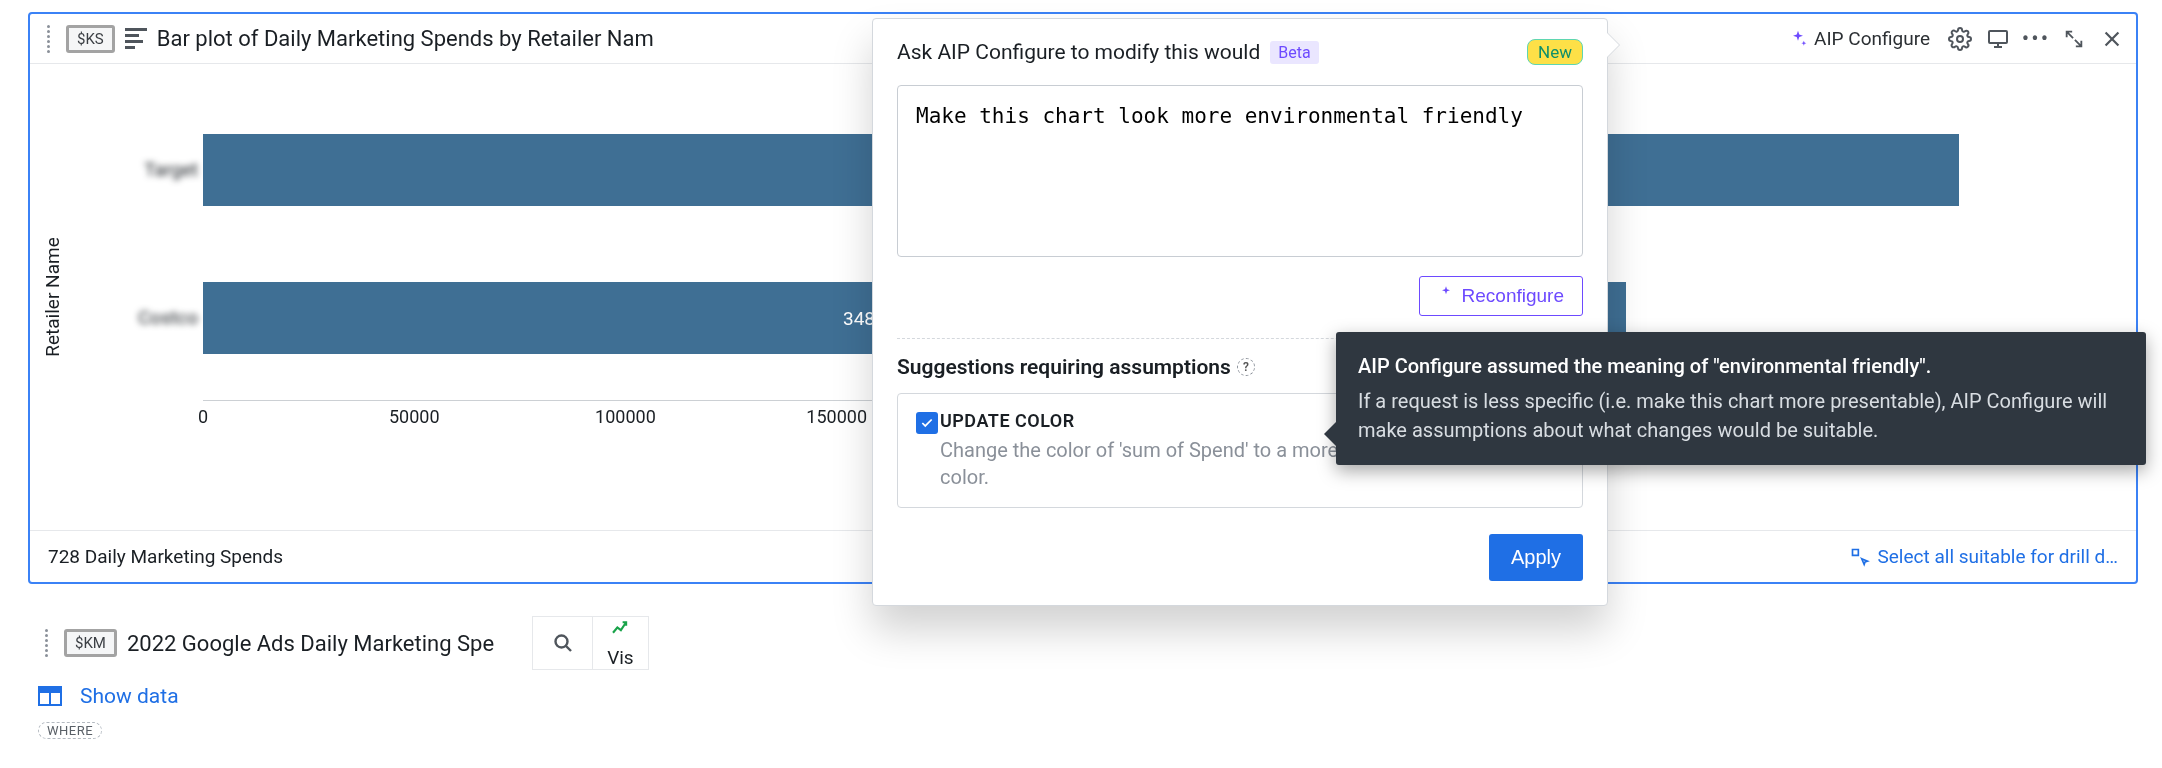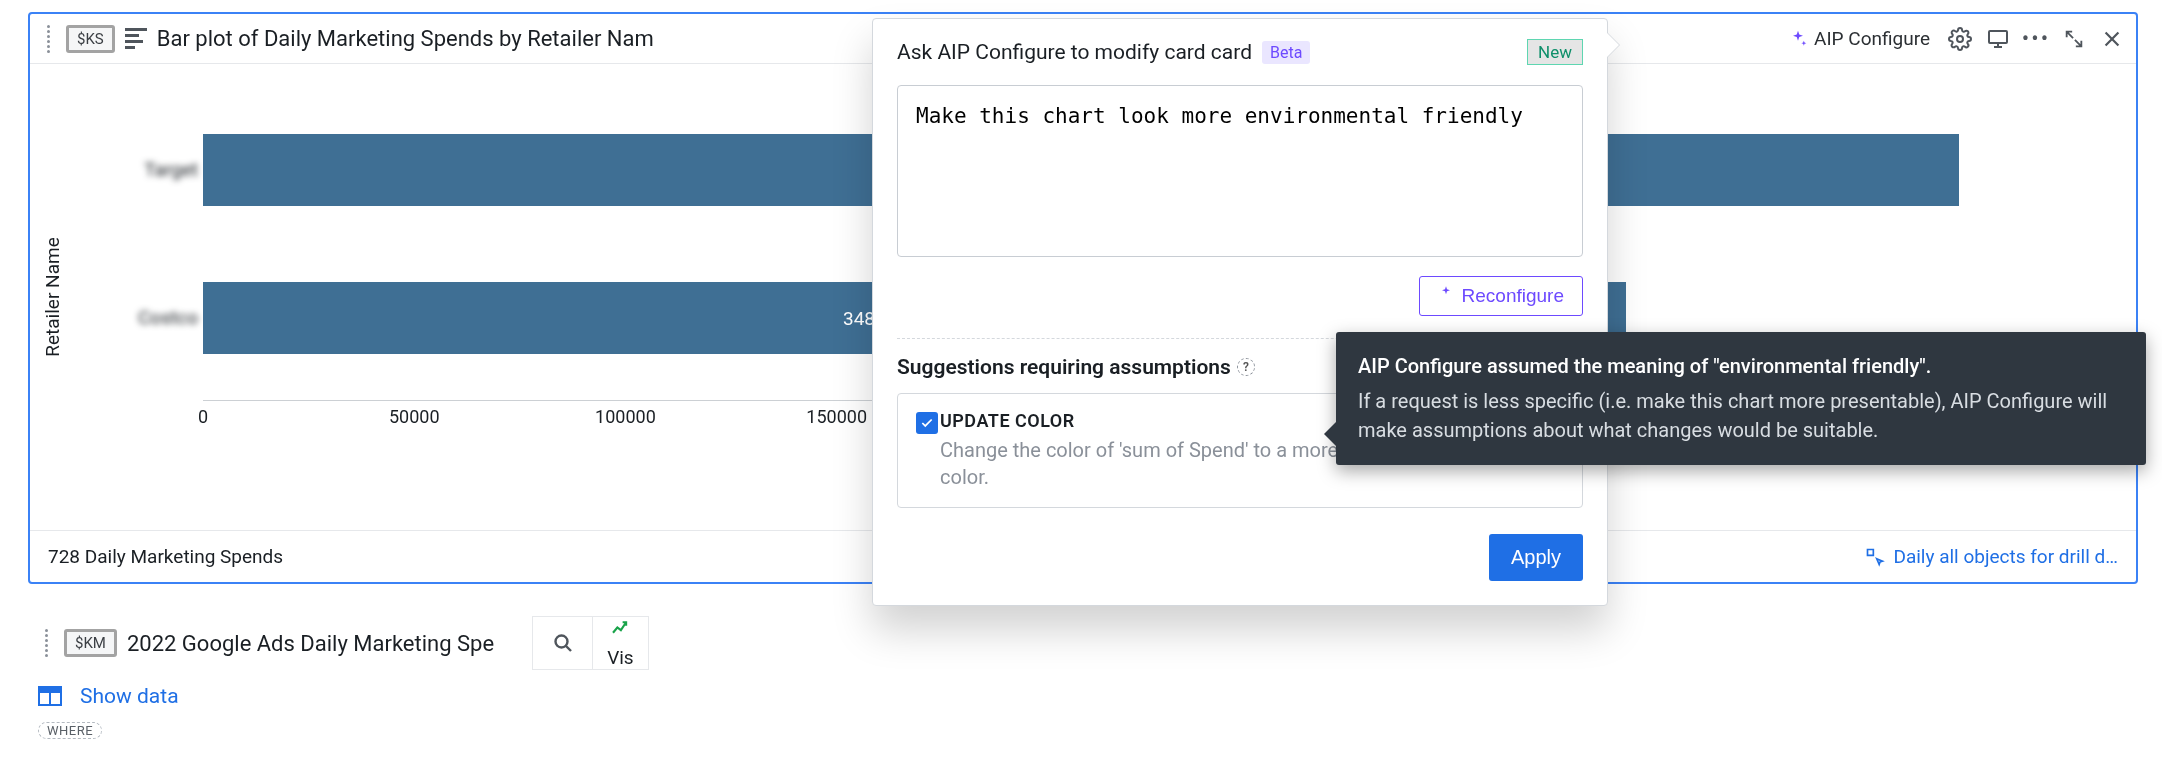--- a/index.html
+++ b/index.html
@@ -44,21 +44,21 @@
   .c2-tool { width:60px; height:52px; display:flex; align-items:center; justify-content:center; border-right:1px solid #e6e8eb;flex-direction:column; }
   .showdata { display:flex; align-items:center; gap:18px; color:#1f6fe5; font-size:21px; padding:8px 10px; }
   .where { margin:6px 10px; border:1px dashed #b4bac1; border-radius:10px; padding:0 8px; font-size:13px; color:#5a6067; display:inline-block; letter-spacing:.5px; }
 
   
   .popover { position:absolute; left:872px; top:18px; width:736px; background:#fff; border:1px solid #d4d8dd; border-radius:4px; box-shadow:0 24px 40px rgba(0,0,0,.18); z-index:100; }
   .popover::before { content:""; position:absolute; right:-12px; top:14px; width:0; height:0; border-top:12px solid transparent; border-bottom:12px solid transparent; border-left:12px solid #fff; filter:drop-shadow(1px 0 0 #d4d8dd); }
   .pop-head { padding:20px 24px 12px; display:flex; align-items:center; gap:10px; }
   .pop-head h3 { margin:0; font-size:21px; font-weight:400; }
   .beta { background:#eae6ff; color:#6d4aff; padding:2px 8px; border-radius:3px; font-size:16px; }
-  .new { background:#e5e5e5; color:#0f8f6a; border:1px solid #5fd6b1; padding:2px 10px; border-radius:0; font-size:17px; }
+  .new { background:#fde047; color:#0f8f6a; border:1px solid #5fd6b1; padding:2px 10px; border-radius:8px; font-size:17px; }
   .prompt { margin:8px 24px 0; border:1px solid #c8cdd3; border-radius:4px; padding:16px 18px; height:172px; font-size:21px; line-height:1.35; resize:none; width:calc(100% - 48px); }
   .reconfig-row { display:flex; justify-content:flex-end; padding:16px 24px 18px; }
   .reconfig { border:1px solid #6d4aff; color:#6d4aff; background:#fff; padding:8px 18px; border-radius:3px; font-size:19px; display:flex; align-items:flex-start; gap:8px; }
   .sep { height:1px; border-top:1px dashed #d4d8dd; margin:4px 24px; }
   .sug-title { font-size:21px; font-weight:600; padding:12px 24px 10px; display:flex; align-items:center; gap:6px; }
   .sug-title .q { width:18px; height:18px; border:1px dashed #8a9099; border-radius:50%; display:inline-flex; align-items:center; justify-content:center; font-size:12px; color:#555; }
   .sug-box { margin:4px 24px 0; border:1px solid #d4d8dd; border-radius:4px; padding:16px 18px; display:flex; gap:2px; }
   .chk { width:22px; height:22px; background:#1f6fe5; border-radius:3px; display:flex; align-items:center; justify-content:center; flex:0 0 22px; margin-top:2px; }
   .chk svg { stroke:#fff; }
   .sug-body h4 { margin:0 0 6px; font-size:18px; letter-spacing:.5px; font-weight:600; color:#1a1f24; }
@@ -155,21 +155,21 @@
         </div>
       </div>
     </div>
 
     <div class="card-footer">
       <span>728 Daily Marketing Spends</span>
       <div class="drill">
         <svg width="20" height="20" viewBox="0 0 24 24" fill="none" stroke="#1f6fe5" stroke-width="2">
             <path d="M3 3h7v7H3zM14 14l7 3-3 1-1 3-3-7z"></path>
           </svg>
-        <span>Daily all objects for drill d…</span>
+        <span>Select all suitable for drill d…</span>
       </div>
     </div>
   </div>
 
   <div class="card2">
     <div class="c2-header">
       <div class="drag">
           <span></span>
           <span></span>
           <span></span>
@@ -202,21 +202,21 @@
           <rect x="1" y="1" width="22" height="6" fill="#1f6fe5"></rect>
           <line x1="12" y1="1" x2="12" y2="19" stroke="#1f6fe5" stroke-width="2"></line>
         </svg>
       <span>Show data</span>
     </div>
     <span class="where">WHERE</span>
   </div>
 
   <div class="popover">
     <div class="pop-head">
-      <h3>Ask AIP Configure to modify card card</h3>
+      <h3>Ask AIP Configure to modify this would</h3>
       <span class="beta">Beta</span>
       <div class="spacer"></div>
       <span class="new">New</span>
     </div>
     <textarea class="prompt" style="">Make this chart look more environmental friendly</textarea>
     <div class="reconfig-row">
       <button class="reconfig">
         <svg width="16" height="16" viewBox="0 0 24 24">
             <path fill="#6d4aff" d="M12 2l1.5 4.5L18 8l-4.5 1.5L12 14l-1.5-4.5L6 8l4.5-1.5z"></path>
           </svg>

